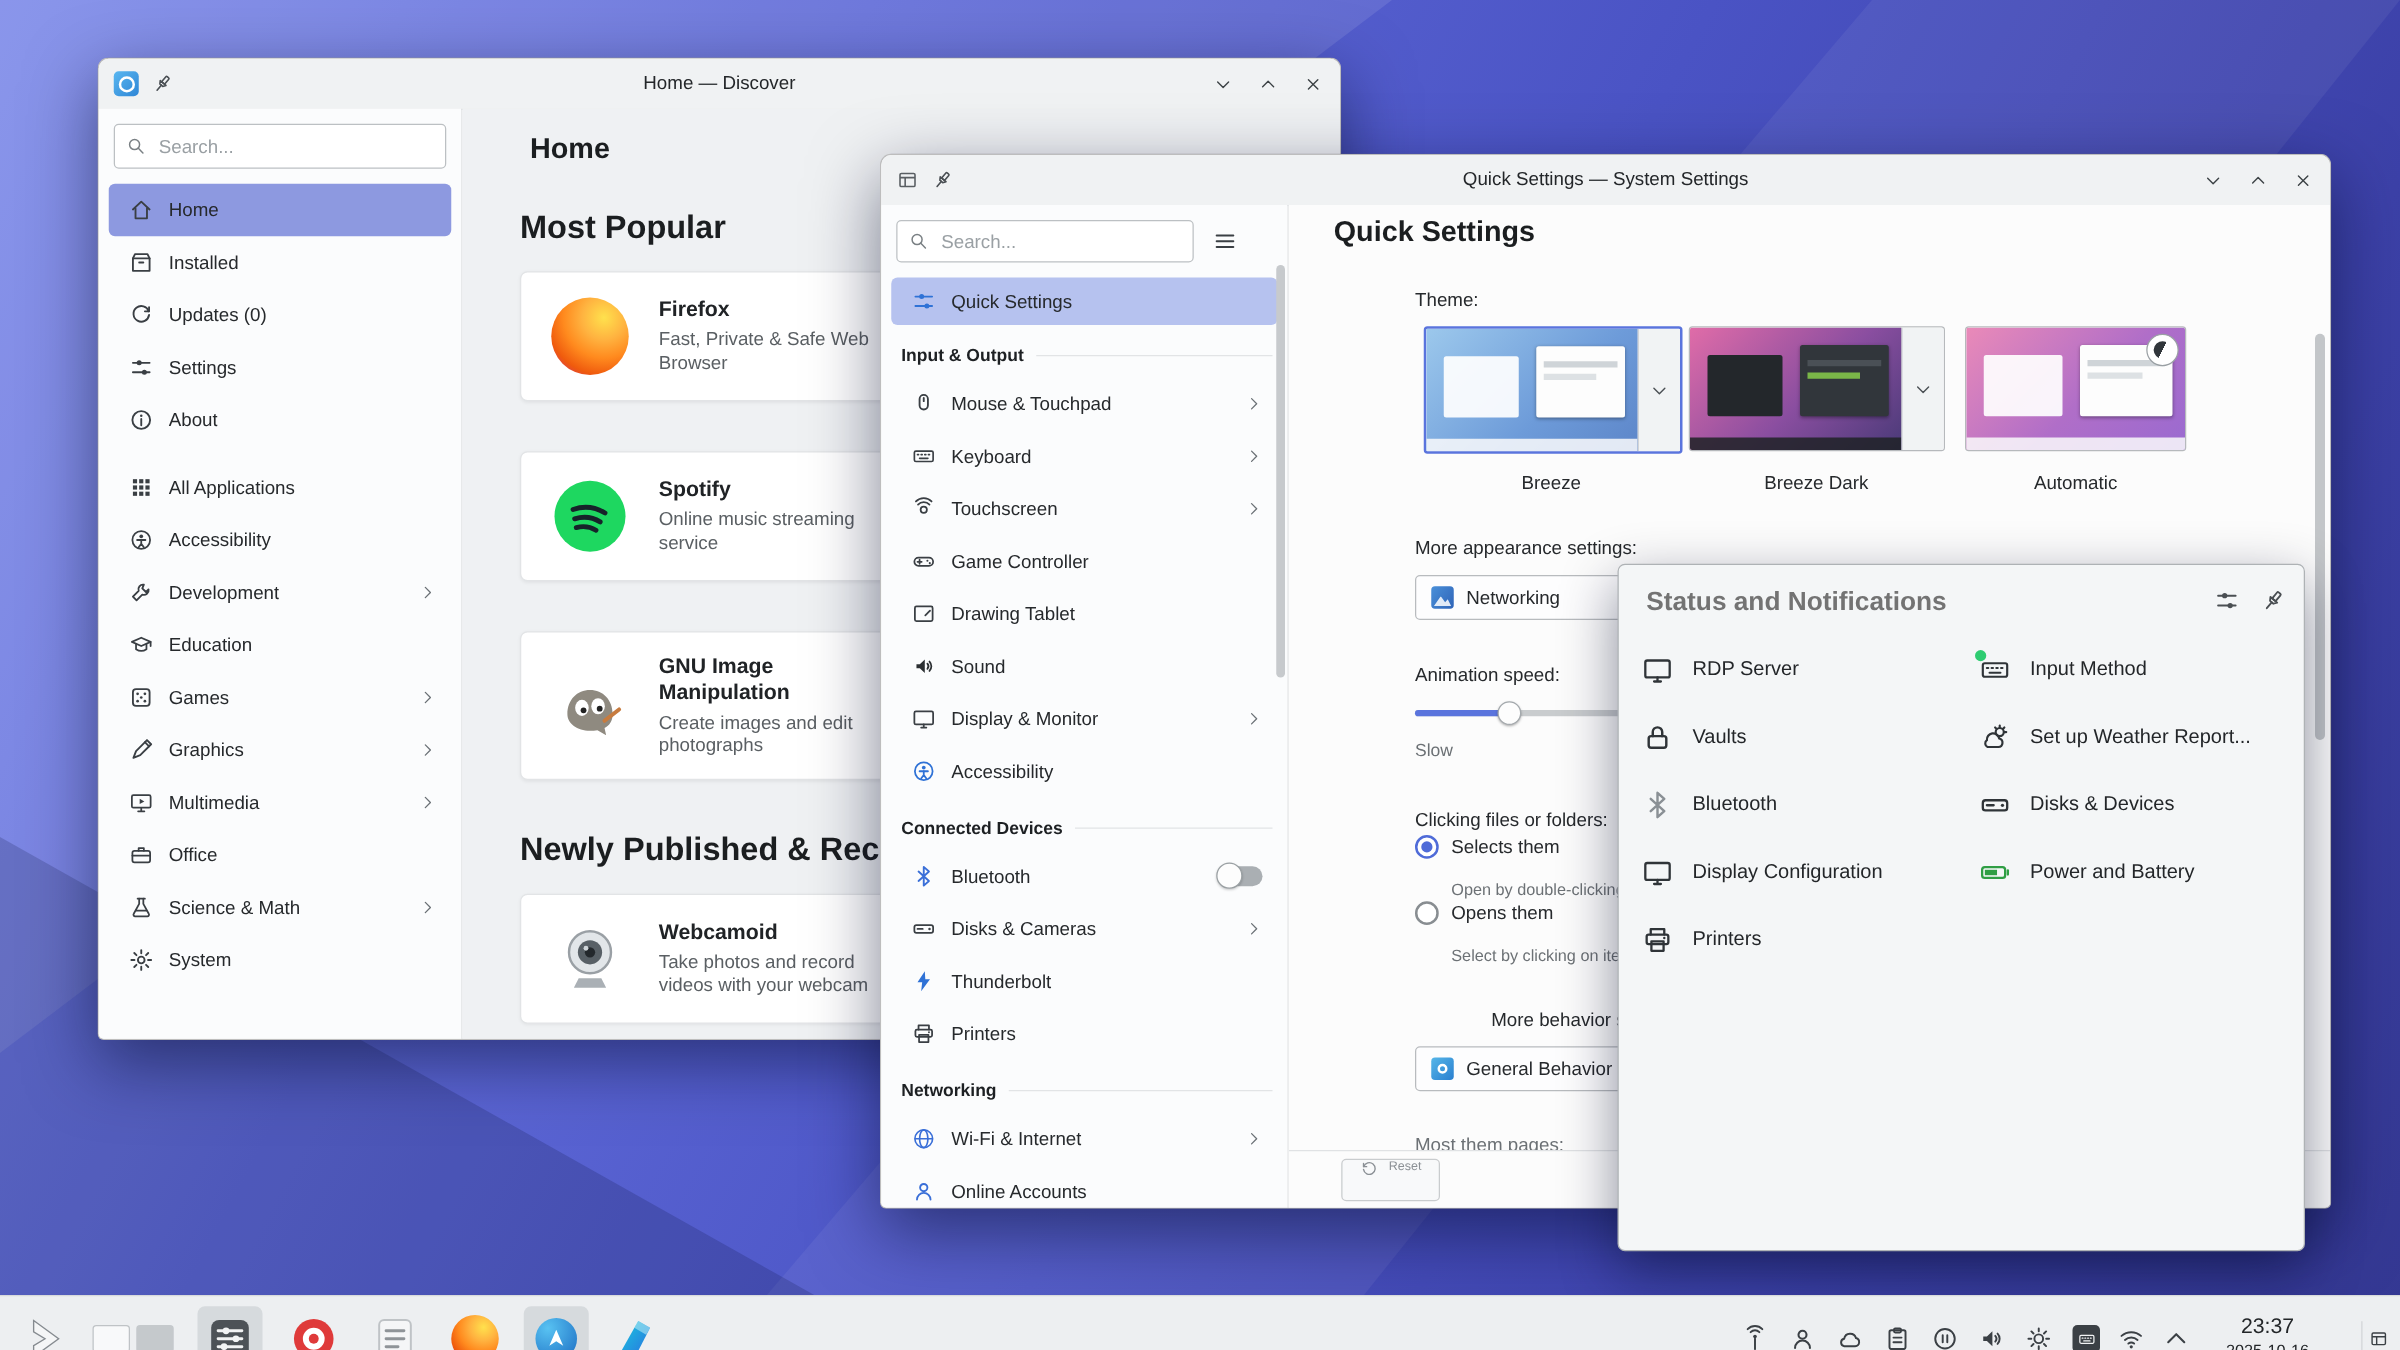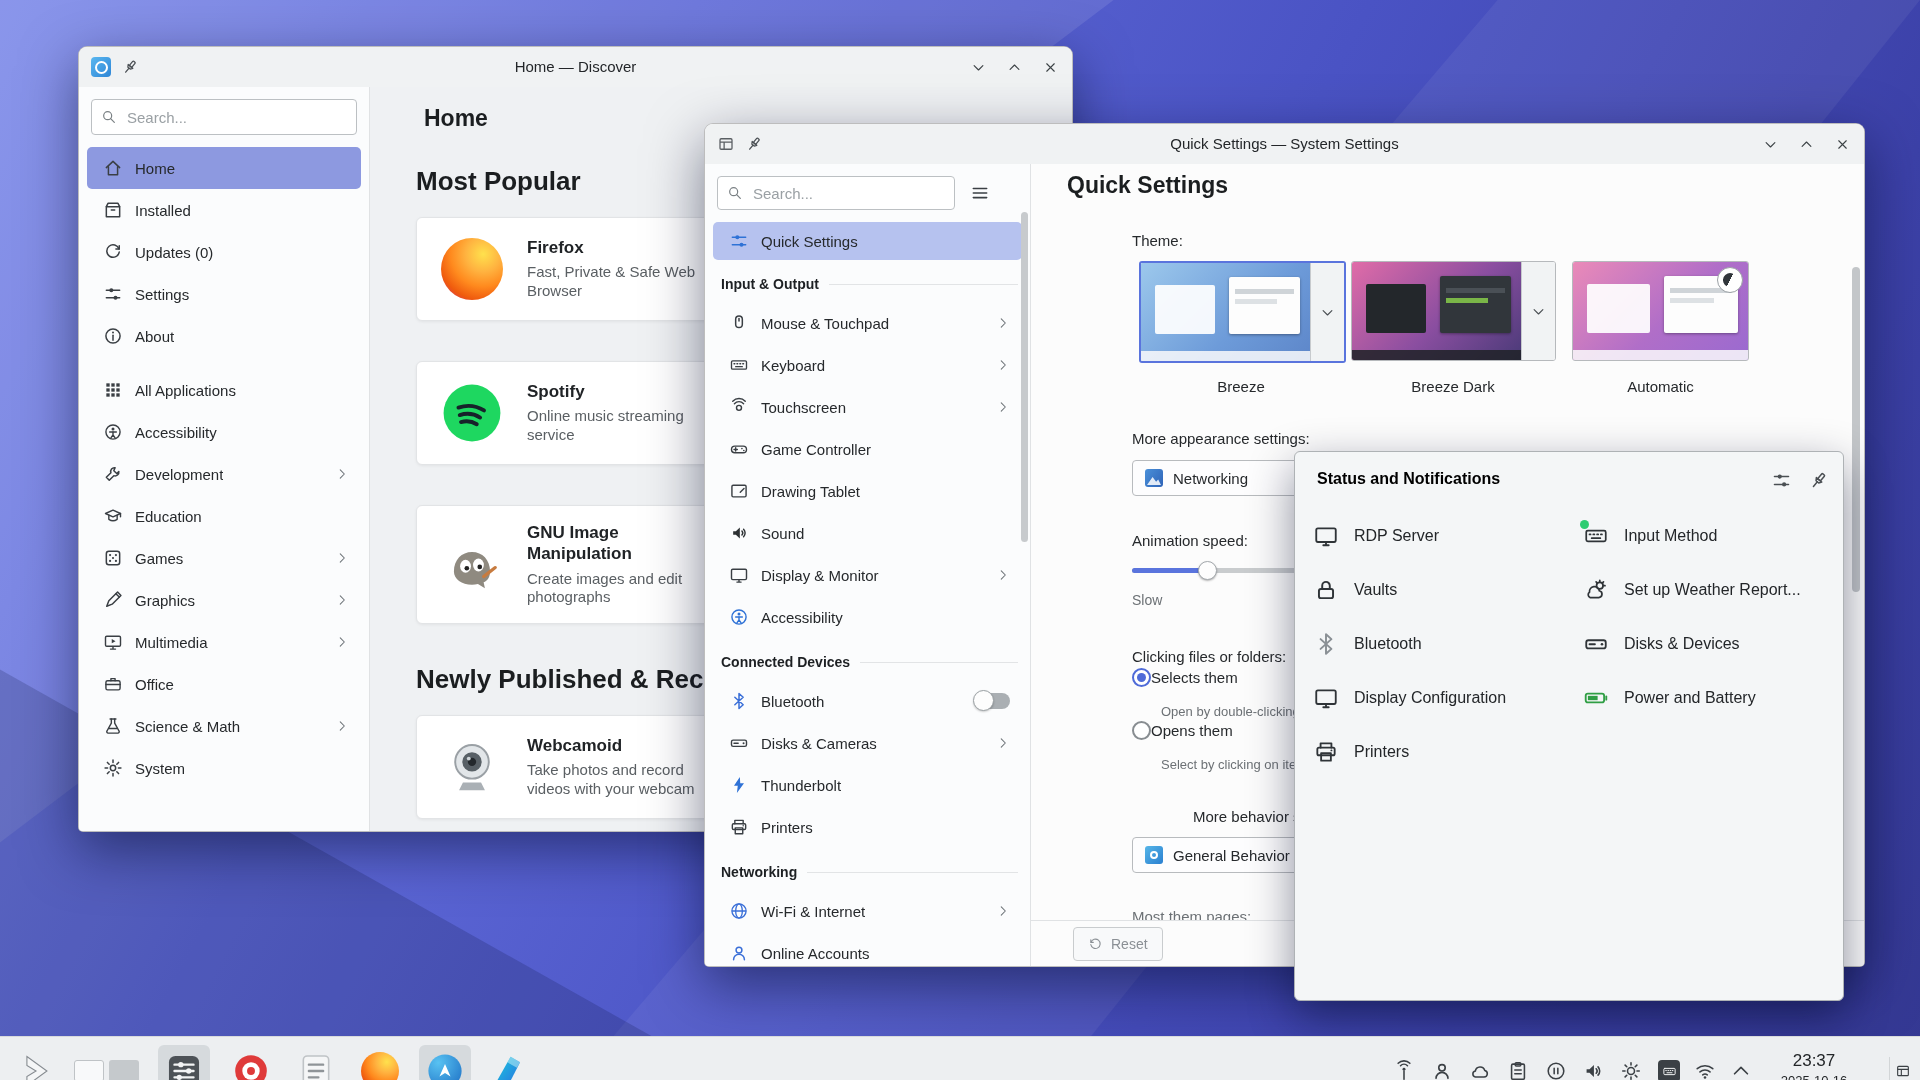--- a/index.html
+++ b/index.html
@@ -88,32 +88,32 @@
   .theme-name{position:absolute;top:214px;font-size:15px;color:#26292c;text-align:center;}
   .btn-combo{position:absolute;width:250px;height:36px;border:1px solid #b8bbbe;border-radius:4px;background:#fdfdfe;display:flex;align-items:center;gap:10px;padding:0 12px;box-sizing:border-box;font-size:15px;color:#26292c;}
   .mini-wall{width:18px;height:18px;border-radius:3px;background:linear-gradient(125deg,#4a90d9,#2f64b8);position:relative;flex:0 0 18px;overflow:hidden;}
   .mini-wall::after{content:"";position:absolute;left:2px;bottom:2px;width:14px;height:8px;background:rgba(255,255,255,.85);clip-path:polygon(0 100%,40% 0,65% 60%,80% 30%,100% 100%);}
   .mini-gear{width:18px;height:18px;border-radius:3px;background:linear-gradient(135deg,#56b6e8,#2a7fd0);flex:0 0 18px;display:flex;align-items:center;justify-content:center;}
   .mini-gear::after{content:"";width:8px;height:8px;border-radius:50%;border:2px solid #fff;box-sizing:border-box;}
   .combo-chev{margin-left:auto;width:14px;height:14px;color:#4a4f53;}
   .sl-track{position:absolute;width:240px;height:5px;border-radius:3px;background:#c9ccce;}
   .sl-fill{position:absolute;left:0;top:0;width:76px;height:5px;border-radius:3px;background:#5a74dd;}
   .sl-handle{position:absolute;left:66px;top:-7px;width:19px;height:19px;border-radius:50%;background:#fdfdfd;border:1px solid #a4a9ad;box-sizing:border-box;box-shadow:0 1px 2px rgba(0,0,0,.3);}
-  .radio-row{position:absolute;display:flex;align-items:center;font-size:15px;color:#26292c;}
+  .radio-row{position:absolute;display:flex;align-items:center;gap:10px;font-size:15px;color:#26292c;}
   .radio{width:19px;height:19px;border-radius:50%;border:2px solid #888d91;background:#fff;box-sizing:border-box;position:relative;flex:0 0 19px;}
   .radio.on{border-color:#4f6bd8;}
   .radio.on::after{content:"";position:absolute;inset:3px;border-radius:50%;background:#4f6bd8;}
   .s-bottom{position:absolute;left:0;right:0;bottom:0;height:45px;border-top:1px solid #e0e2e4;background:#fcfcfc;}
-  .btn-reset{position:absolute;left:42px;top:6px;height:32px;border:1px solid #c9ccce;border-radius:4px;background:#f8f9fa;display:flex;align-items:center;gap:8px;padding:0 14px;font-size:14px;color:#8b9095;}
+  .btn-reset{position:absolute;left:42px;top:6px;height:32px;border:1px solid #c9ccce;border-radius:4px;background:#f8f9fa;display:flex;gap:8px;padding:0 14px;font-size:10px;color:#8b9095;}
   .btn-reset svg{width:15px;height:15px;}
   .v-scroll{position:absolute;right:4px;top:45px;bottom:50px;width:8px;}
   .v-thumb{position:absolute;left:0;top:58px;width:8px;height:325px;border-radius:4px;background:#c3c6c9;}
   
   #popup{left:1294px;top:451px;width:550px;height:550px;background:#f4f6f7;border:1px solid #aeb2b5;border-radius:6px;box-shadow:0 16px 45px rgba(0,8,40,.45);z-index:6;box-sizing:border-box;}
-  .p-title{position:absolute;left:22px;top:18px;font-size:16px;font-weight:bold;color:#000000;}
+  .p-title{position:absolute;left:22px;top:18px;font-size:21px;font-weight:bold;color:#737373;}
   .p-actions{position:absolute;right:14px;top:18px;display:flex;gap:16px;color:#4a4f53;}
   .p-actions svg{width:21px;height:21px;}
   .p-col{position:absolute;top:57px;display:flex;flex-direction:column;}
   .p-item{height:54px;display:flex;align-items:center;gap:15px;font-size:16px;color:#232629;}
   .p-item svg{width:26px;height:26px;color:#2f3438;flex:0 0 26px;}
   .p-ic{position:relative;width:26px;height:26px;flex:0 0 26px;}
   .p-dot{position:absolute;left:-3px;top:-3px;width:9px;height:9px;border-radius:50%;background:#2ecc71;}
   
   #taskbar{position:absolute;left:0;right:0;top:1012px;height:68px;background:#edeff1;border-top:1px solid #d8dadc;z-index:10;margin-top:24px;}
   .launcher{position:absolute;left:12px;top:10px;width:48px;height:48px;display:flex;align-items:center;justify-content:center;}

